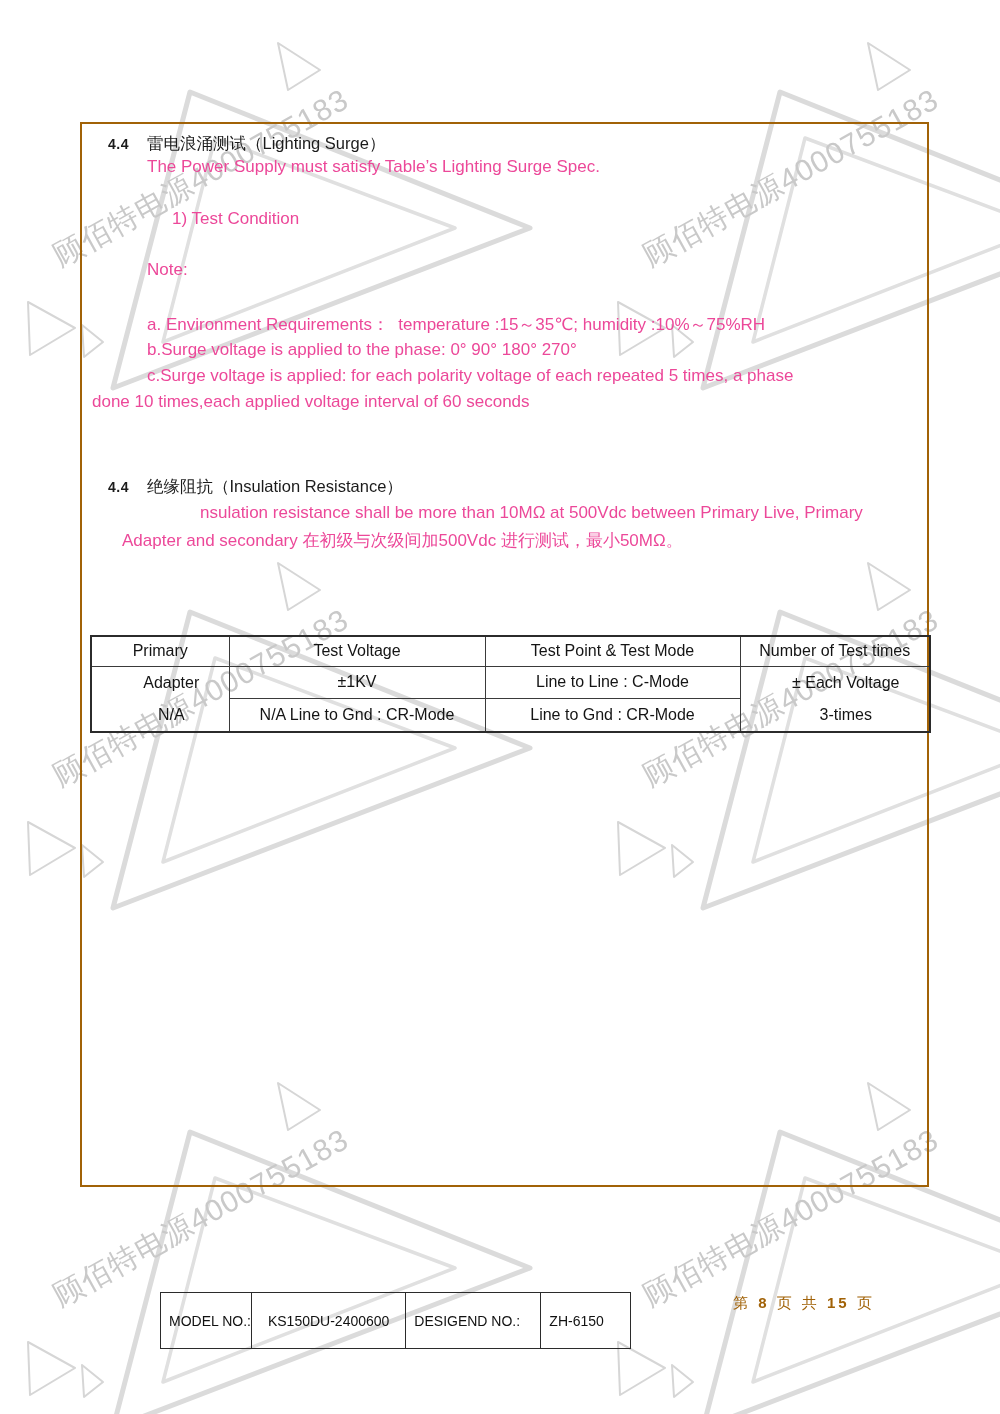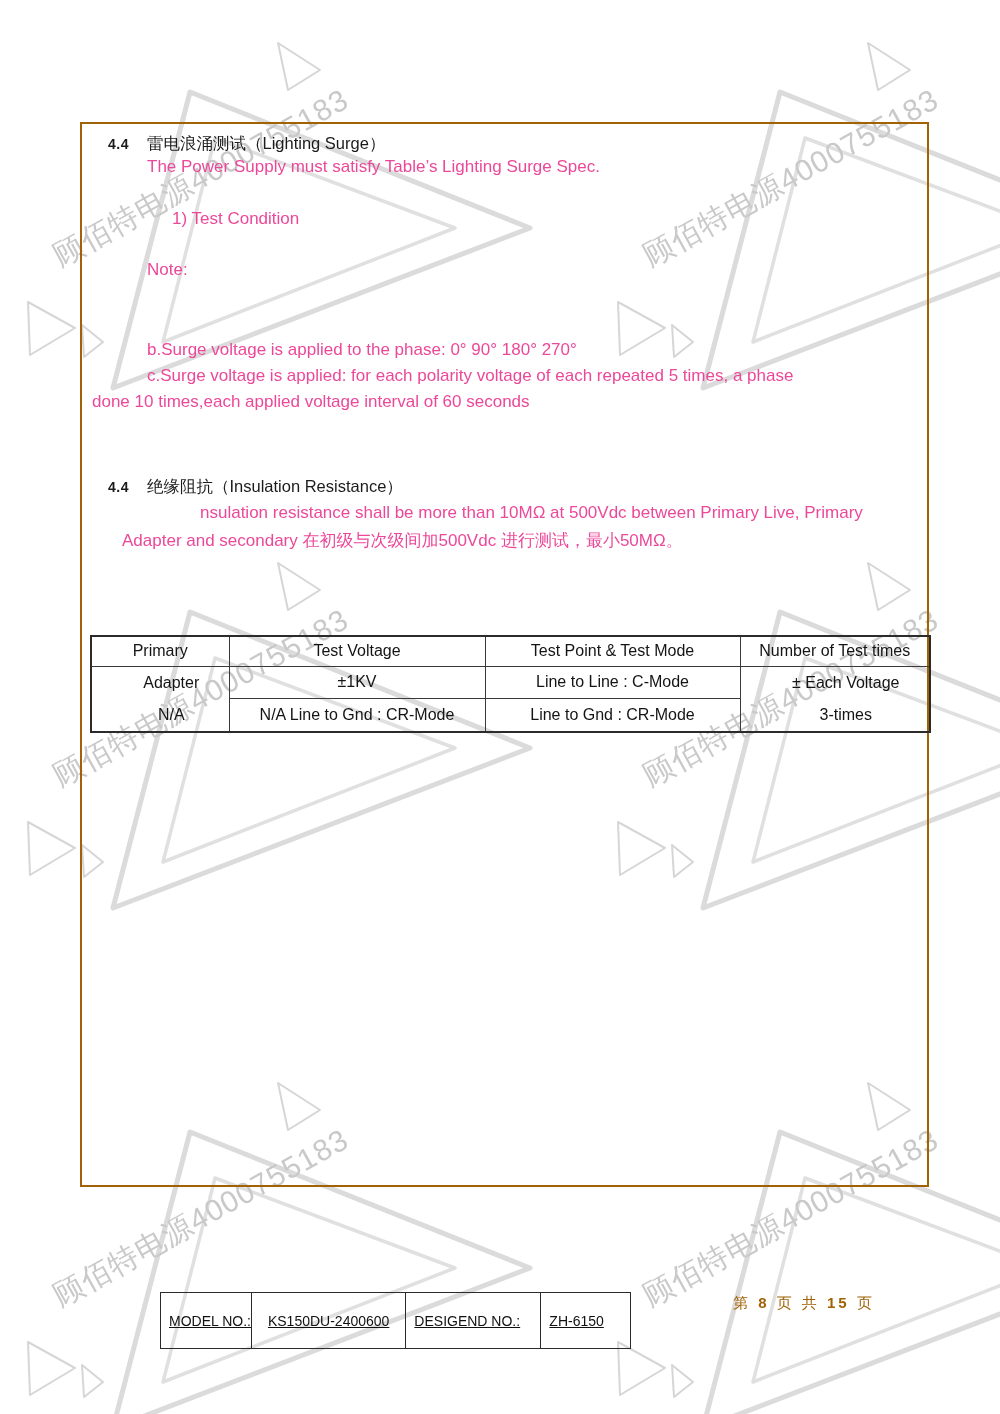--- a/index.html
+++ b/index.html
@@ -56,21 +56,21 @@
 
   
   table.model-table {
     position: absolute; left: 160px; top: 1292px; z-index: 2;
     border-collapse: collapse; table-layout: fixed;
     font-size: 14px; color: #111111;
     border: 1.6px solid #2b2b2b;
   }
   table.model-table td {
     border: 1.6px solid #2b2b2b; height: 23px; padding: 0 0 0 8px;
-    white-space: nowrap; overflow: hidden; text-decoration: underline;
+    white-space: nowrap; overflow: hidden;
   }
   table.model-table td.center { padding: 16px; }
 
   .page-ind {
     position: absolute; left: 733px; top: 1294px; z-index: 2;
     font-size: 15px; letter-spacing: 3px; color: #a16207; white-space: pre;
   }
   .page-ind b { font-weight: bold; }
 </style>
 </head>
@@ -143,20 +143,21 @@
 
   <div class="content-box">
 
     <div class="sec-row" style="top:9px">
       <span class="sec-num">4.4</span>
       <span class="sec-cjk">雷电浪涌测试（Lighting Surge）</span>
     </div>
     <div class="line" style="left:65px; top:33px">The Power Supply must satisfy Table’s Lighting Surge Spec.</div>
     <div class="line" style="left:90px; top:85px">1) Test Condition</div>
     <div class="line" style="left:65px; top:136px">Note:</div>
+    <div class="line" style="left:65px; top:189px">a. Environment Requirements：  temperature :15～35℃; humidity :10%～75%RH</div>
     <div class="line" style="left:65px; top:216px">b.Surge voltage is applied to the phase: 0° 90° 180° 270°</div>
     <div class="line" style="left:65px; top:242px">c.Surge voltage is applied: for each polarity voltage of each repeated 5 times, a phase</div>
     <div class="line" style="left:10px; top:268px">done 10 times,each applied voltage interval of 60 seconds</div>
 
     <div class="sec-row" style="top:352px">
       <span class="sec-num">4.4</span>
       <span class="sec-cjk">绝缘阻抗（Insulation Resistance）</span>
     </div>
     <div class="line" style="left:118px; top:379px">nsulation resistance shall be more than 10MΩ at 500Vdc between Primary Live, Primary</div>
     <div class="line" style="left:40px;  top:405px">Adapter and secondary 在初级与次级间加500Vdc 进行测试，最小50MΩ。</div>

